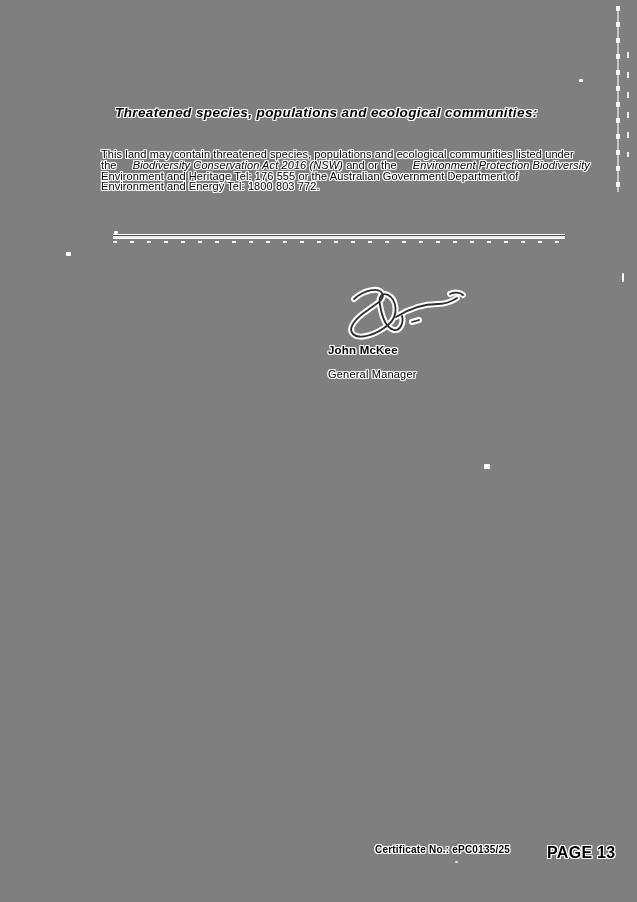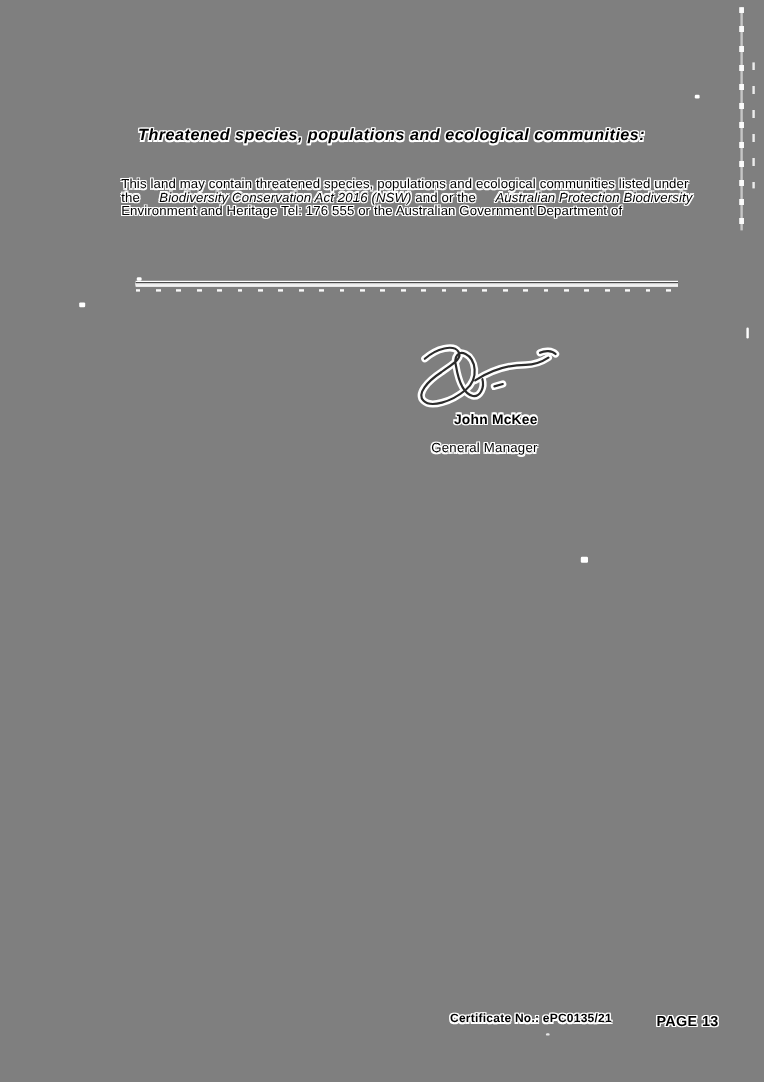--- a/index.html
+++ b/index.html
@@ -73,21 +73,21 @@
     left: 338px;
     top: 283px;
     width: 132px;
     height: 62px;
   }
   .signatory {
     position: absolute;
     left: 328px;
     top: 344px;
     width: 120px;
-    text-align: right;
+    text-align: left;
   }
   .signatory-name {
     font-size: 11.5px;
     font-weight: bold;
     letter-spacing: 0.2px;
   }
   .signatory-title {
     font-size: 11px;
     margin-top: 12px;
     letter-spacing: 0.2px;
@@ -98,21 +98,21 @@
     top: 844px;
     font-size: 10px;
     font-weight: bold;
     letter-spacing: 0.2px;
     white-space: nowrap;
   }
   .footer-page {
     position: absolute;
     left: 547px;
     top: 844px;
-    font-size: 12px;
+    font-size: 16px;
     font-weight: bold;
     letter-spacing: 0.3px;
     white-space: nowrap;
   }
   .speck {
     position: absolute;
     background: #ffffff;
     border-radius: 1px;
   }
   .vline-1 {
@@ -144,22 +144,23 @@
 </style>
 </head>
 <body>
 
 <div class="page">
 
   <div class="heading halo">Threatened species, populations and ecological communities:</div>
 
   <div class="body-para halo">
       <div class="body-line"><span>This land may contain threatened species, populations and ecological communities listed under</span></div>
-      <div class="body-line"><span>the </span><span class="it">Biodiversity Conservation Act 2016 (NSW)</span><span> and or the </span><span class="it">Australian Protection Biodiversity</span></div>
+      <div class="body-line"><span>the </span><span class="it">Biodiversity Conservation Act 2016 (NSW)</span><span> and or the </span><span class="it">Environment Protection Biodiversity</span></div>
       <div class="body-line"><span>Environment and Heritage Tel: 176 555 or the Australian Government Department of</span></div>
+      <div class="body-line"><span>Environment and Energy Tel: 1800 803 772.</span></div>
     </div>
 
   <div class="rule"></div>
   <div class="rule-dashes"></div>
 
   <svg class="signature-svg" viewBox="0 0 132 62">
     <g fill="none" stroke-linecap="round" stroke-linejoin="round">
 
       <g stroke="#ffffff" stroke-width="6">
         <path d="M16,16 C26,7 40,4 44,10 C48,16 38,21 30,27 C18,35 9,45 15,51 C21,57 38,52 50,42 C62,32 58,16 50,12 C44,9 40,14 42,22 C44,34 48,45 56,47 C62,48 66,40 64,33"></path>
@@ -175,21 +176,21 @@
         <path d="M74,39 l7,-2"></path>
       </g>
     </g>
   </svg>
 
   <div class="signatory">
     <div class="signatory-name halo">John McKee</div>
     <div class="signatory-title halo">General Manager</div>
   </div>
 
-  <div class="footer-cert halo">Certificate No.: ePC0135/21</div>
+  <div class="footer-cert halo">Certificate No.: ePC0135/25</div>
 
   <div class="footer-page halo">PAGE 13</div>
 
   <div class="vline-1"></div>
   <div class="vline-1-dashes"></div>
   <div class="vline-2"></div>
   <div class="speck" style="left:66px;  top:252px; width:5px; height:4px;"></div>
   <div class="speck" style="left:114px; top:231px; width:4px; height:3px;"></div>
   <div class="speck" style="left:484px; top:464px; width:6px; height:5px;"></div>
   <div class="speck" style="left:579px; top:79px;  width:4px; height:3px;"></div>

